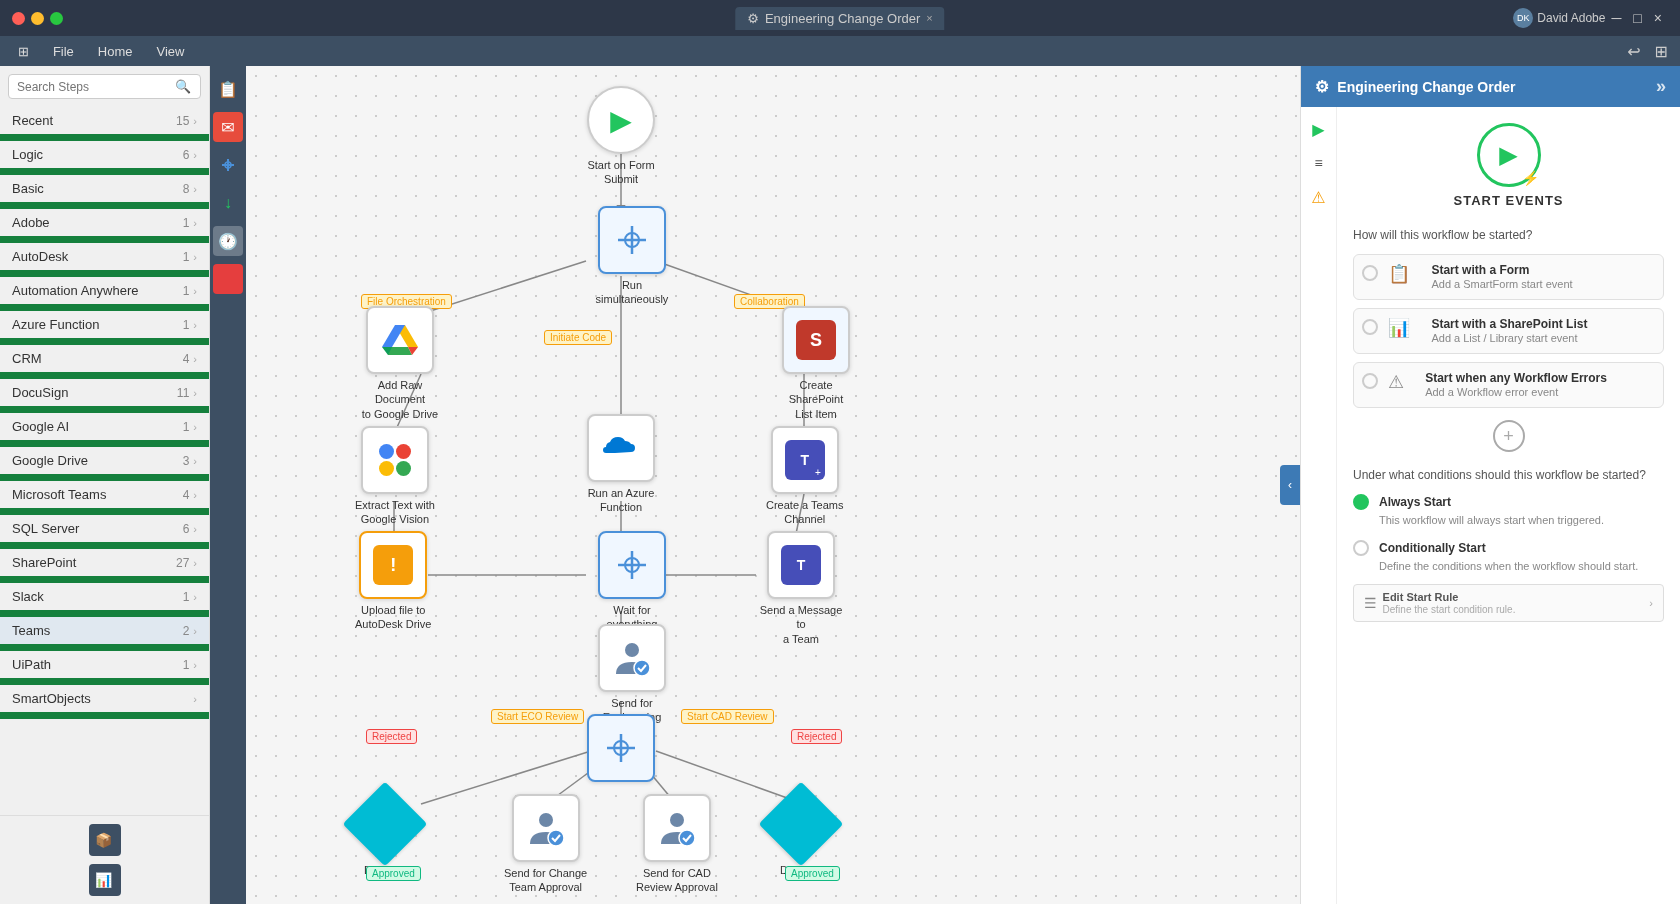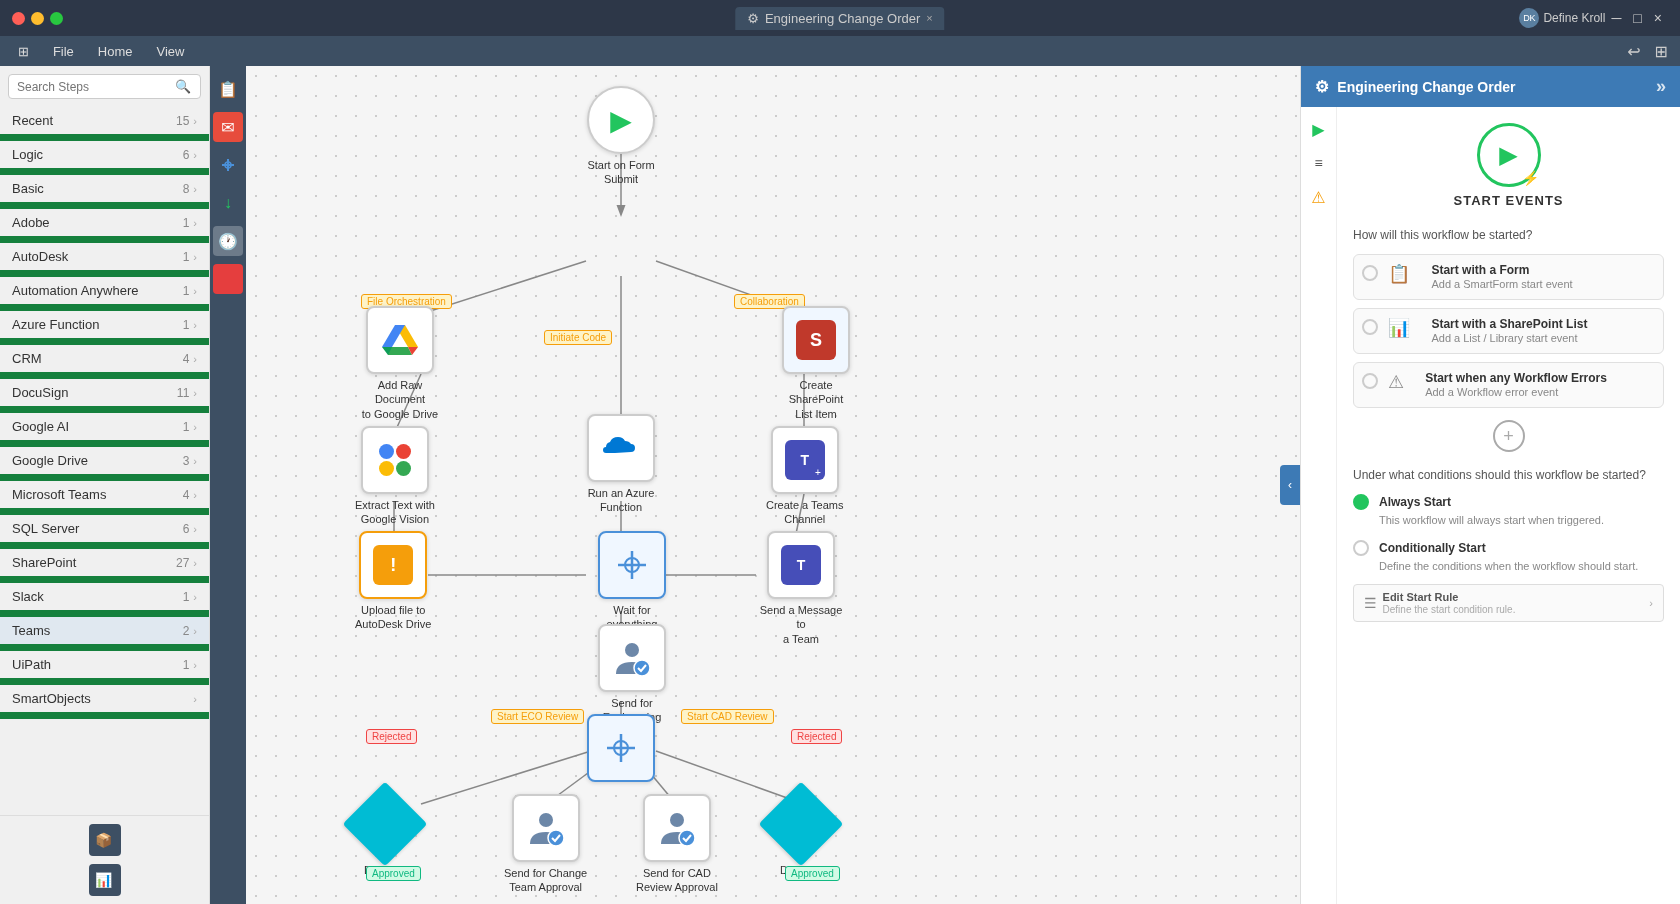--- a/index.html
+++ b/index.html
@@ -313,21 +313,21 @@
   <div class="title-bar-center">
     <div class="tab-item">
       <span>⚙</span>
       <span>Engineering Change Order</span>
       <span class="close-tab">×</span>
     </div>
   </div>
   <div class="title-bar-right">
     <div class="user-badge">
       <div class="user-avatar">DK</div>
-      <span>Define Kroll</span>
+      <span>David Adobe</span>
     </div>
     <span class="win-ctrl">─</span>
     <span class="win-ctrl">□</span>
     <span class="win-ctrl">×</span>
   </div>
 </div>
 
 <div class="menu-bar">
   <span class="menu-item">⊞</span>
   <span class="menu-item">File</span>
@@ -509,20 +509,29 @@
         </defs>
       </svg>
 
       <div class="wf-node start" style="left:341px; top:20px;">
         <div class="node-box" style="border-color:#ccc;">
           <span style="color:#22c55e; font-size:28px;">▶</span>
         </div>
         <div class="node-label">Start on Form<br>Submit</div>
       </div>
 
+      <div class="wf-node" style="left:341px; top:140px;">
+        <div class="node-box" style="border-color:#4a90d9; background:#f0f7ff;">
+          <svg width="36" height="36" viewBox="0 0 36 36">
+            <path d="M18 4 L18 32 M4 18 L32 18" stroke="#4a90d9" stroke-width="2.5"></path>
+            <circle cx="18" cy="18" r="7" fill="none" stroke="#4a90d9" stroke-width="2"></circle>
+          </svg>
+        </div>
+        <div class="node-label">Run simultaneously</div>
+      </div>
 
       <div class="connector-label" style="left:115px; top:228px;">File Orchestration</div>
 
       <div class="connector-label" style="left:488px; top:228px;">Collaboration</div>
 
       <div class="connector-label" style="left:298px; top:264px;">Initiate Code</div>
 
       <div class="wf-node" style="left:109px; top:240px;">
         <div class="node-box" style="border-color:#ccc; padding:6px;">
 

